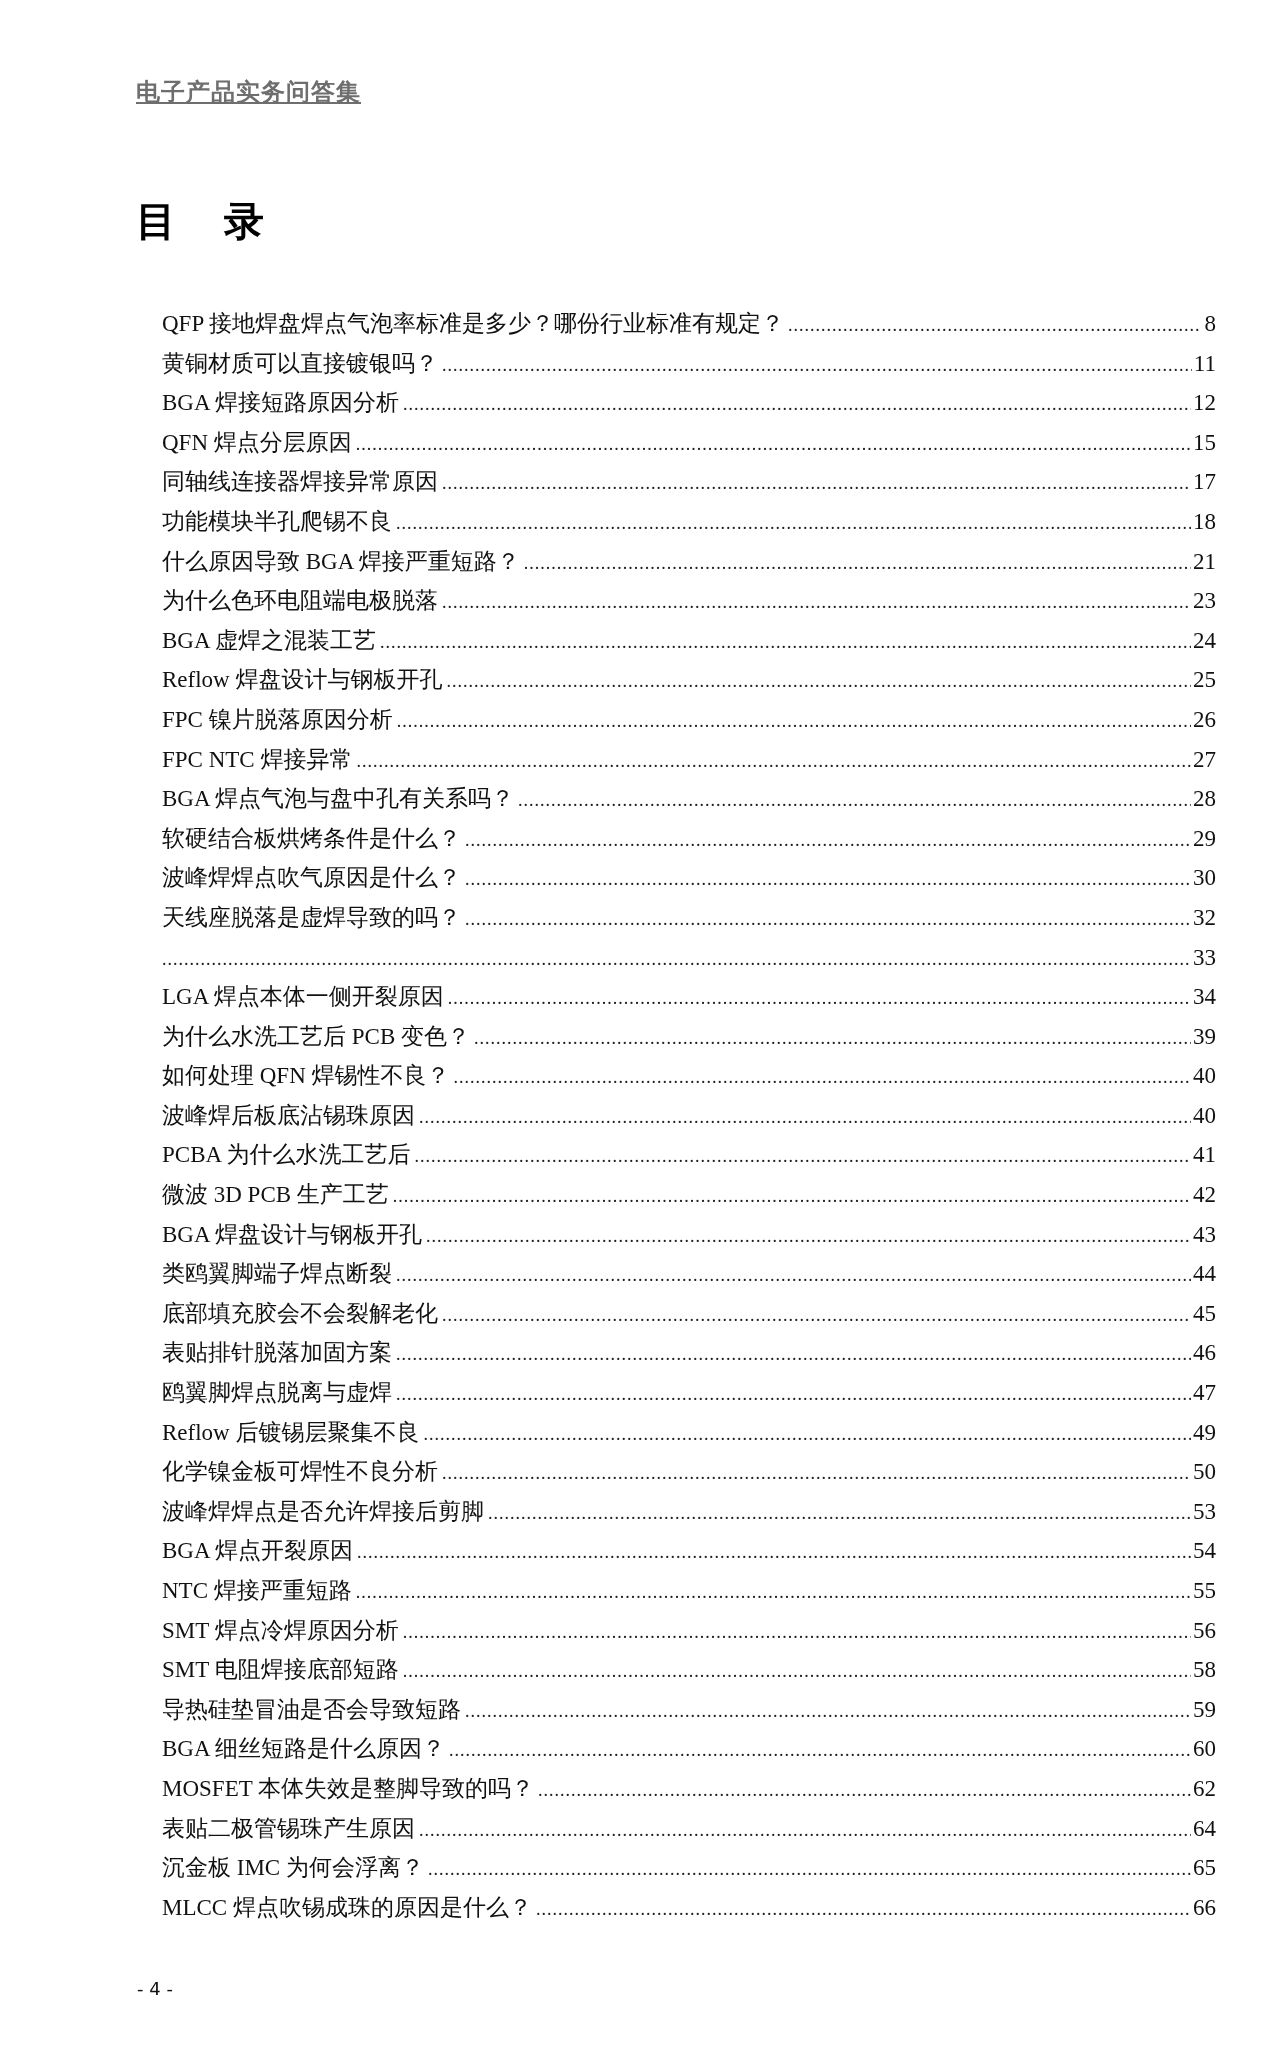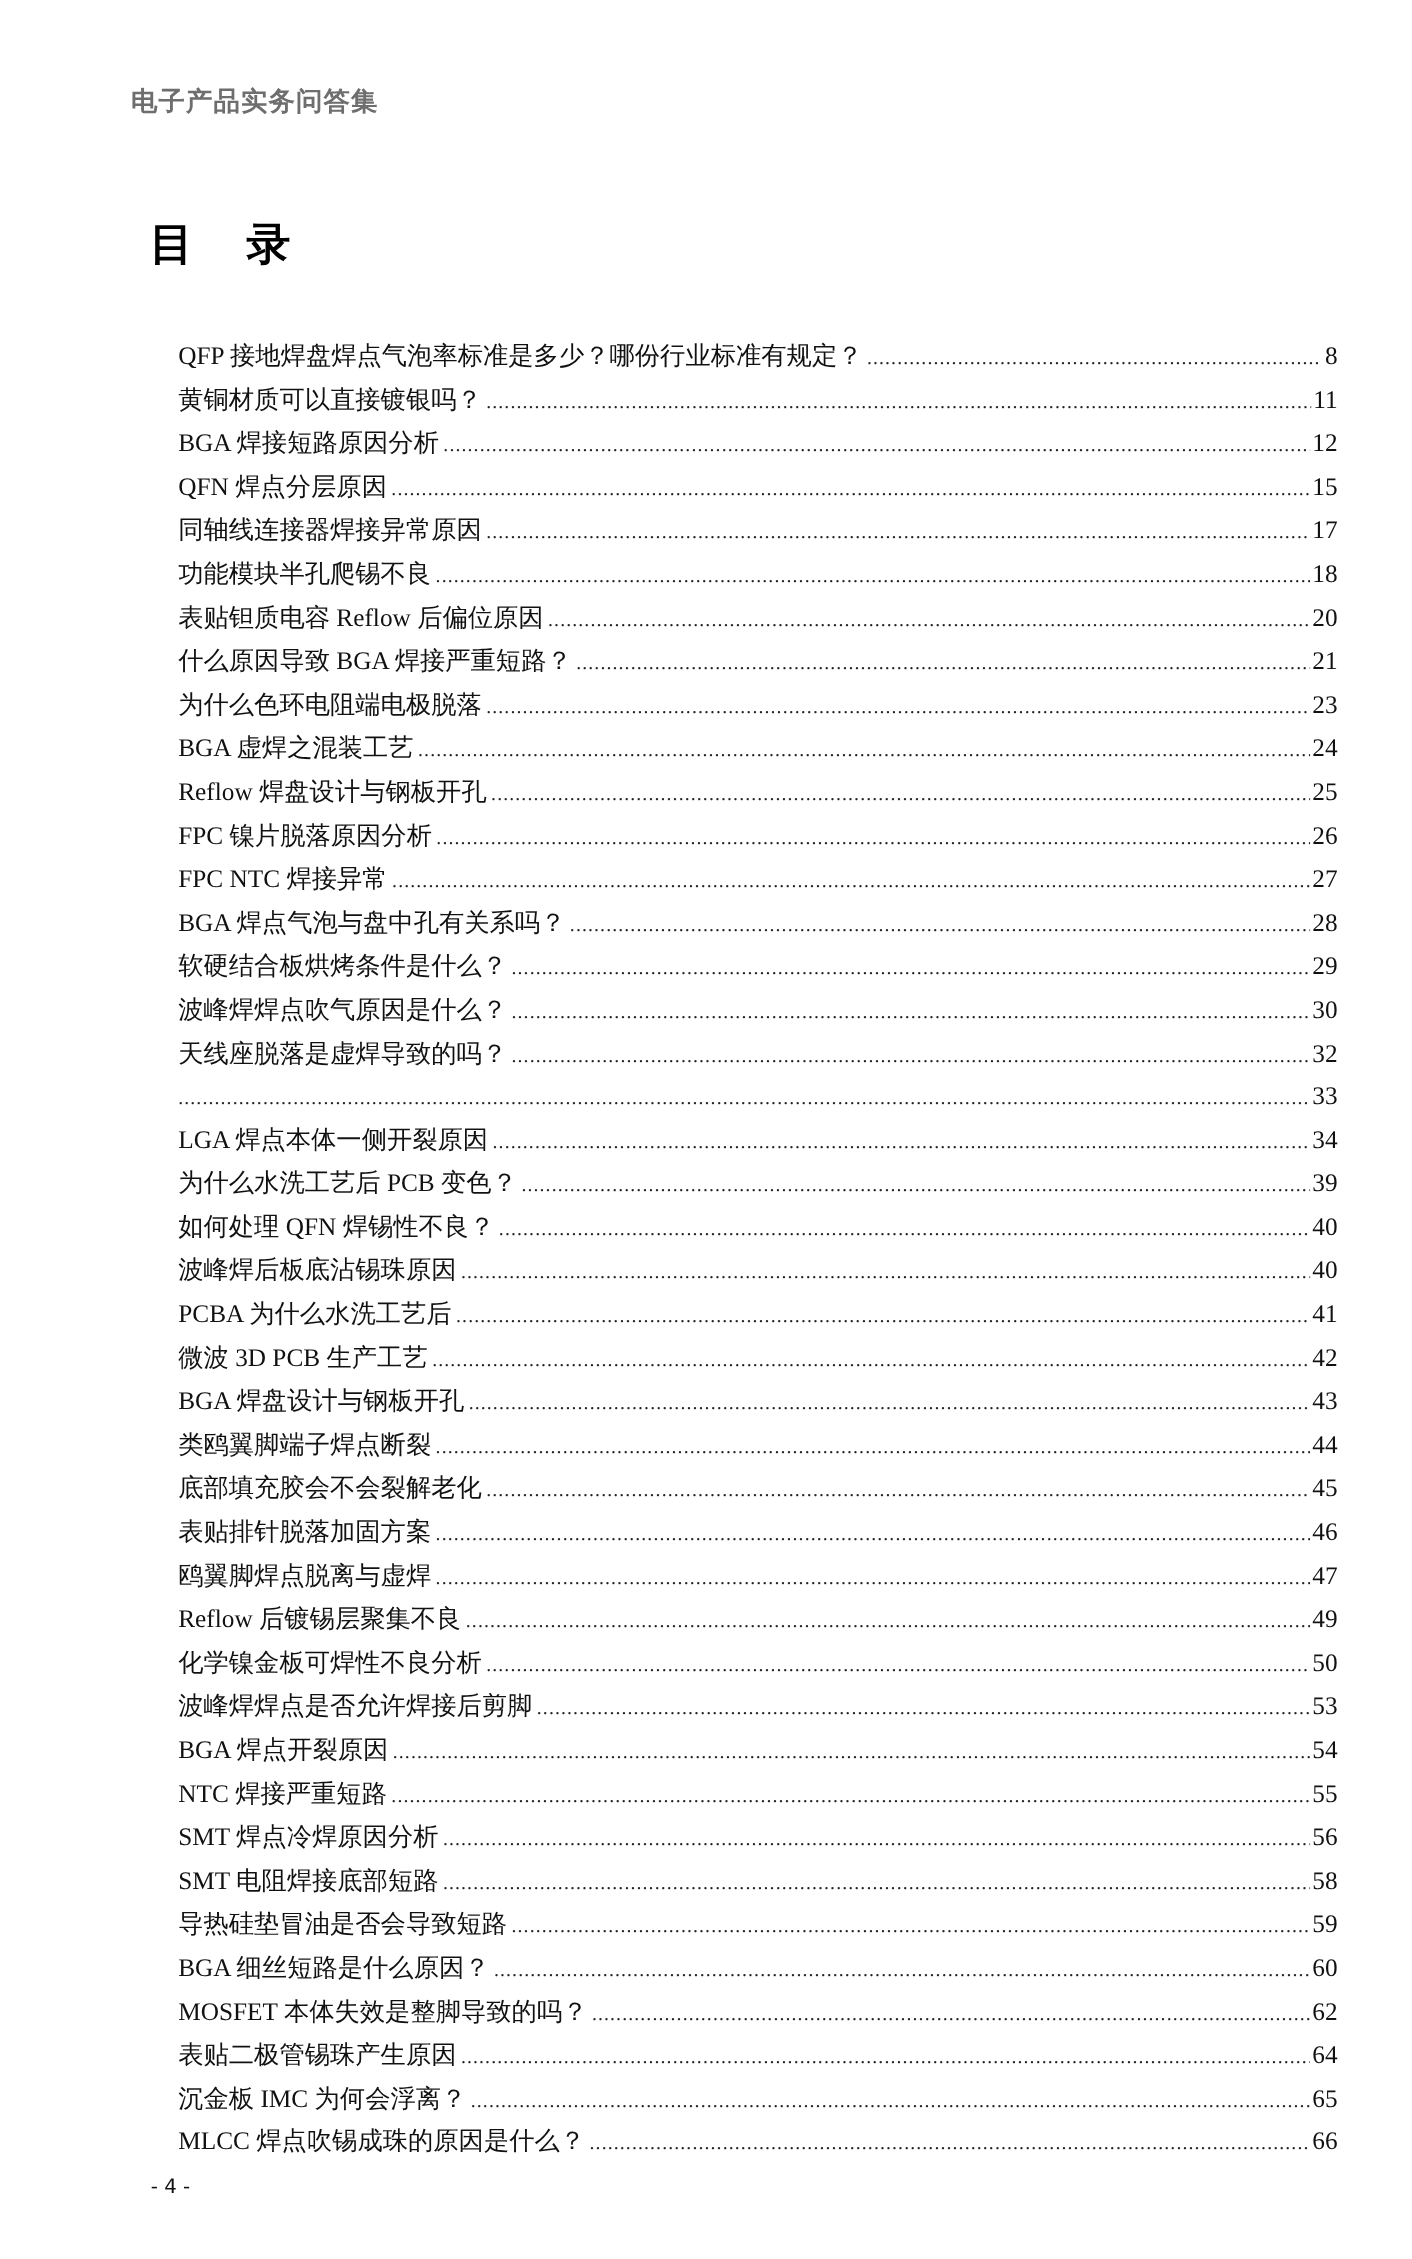--- a/index.html
+++ b/index.html
@@ -6,27 +6,28 @@
     body {
       width: 1284px;
       height: 2054px;
       position: relative;
       overflow: hidden;
       font-family: "Liberation Serif", "DejaVu Serif", serif;
       color: #111111;
     }
     .running-header {
       position: absolute;
-      left: 119px;
+      left: 136px;
       top: 76px;
       font-family: "DejaVu Sans", "Liberation Sans", sans-serif;
       font-size: 24px;
       font-weight: bold;
       color: #6e6e6e;
       letter-spacing: 1px;
+      text-decoration: underline;
     }
     .toc-title {
       position: absolute;
       left: 136px;
       top: 194px;
       font-family: "DejaVu Sans", "Liberation Sans", sans-serif;
       font-size: 40px;
       font-weight: bold;
       color: #000000;
       display: flex;
@@ -115,25 +116,20 @@
       <span class="title">同轴线连接器焊接异常原因</span>
       <span class="leader"></span>
       <span class="page">17</span>
     </li>
     <li class="toc-entry">
       <span class="title">功能模块半孔爬锡不良</span>
       <span class="leader"></span>
       <span class="page">18</span>
     </li>
     <li class="toc-entry">
-      <span class="title">表贴钽质电容 Reflow 后偏位原因</span>
-      <span class="leader"></span>
-      <span class="page">20</span>
-    </li>
-    <li class="toc-entry">
       <span class="title">什么原因导致 BGA 焊接严重短路？</span>
       <span class="leader"></span>
       <span class="page">21</span>
     </li>
     <li class="toc-entry">
       <span class="title">为什么色环电阻端电极脱落</span>
       <span class="leader"></span>
       <span class="page">23</span>
     </li>
     <li class="toc-entry">

